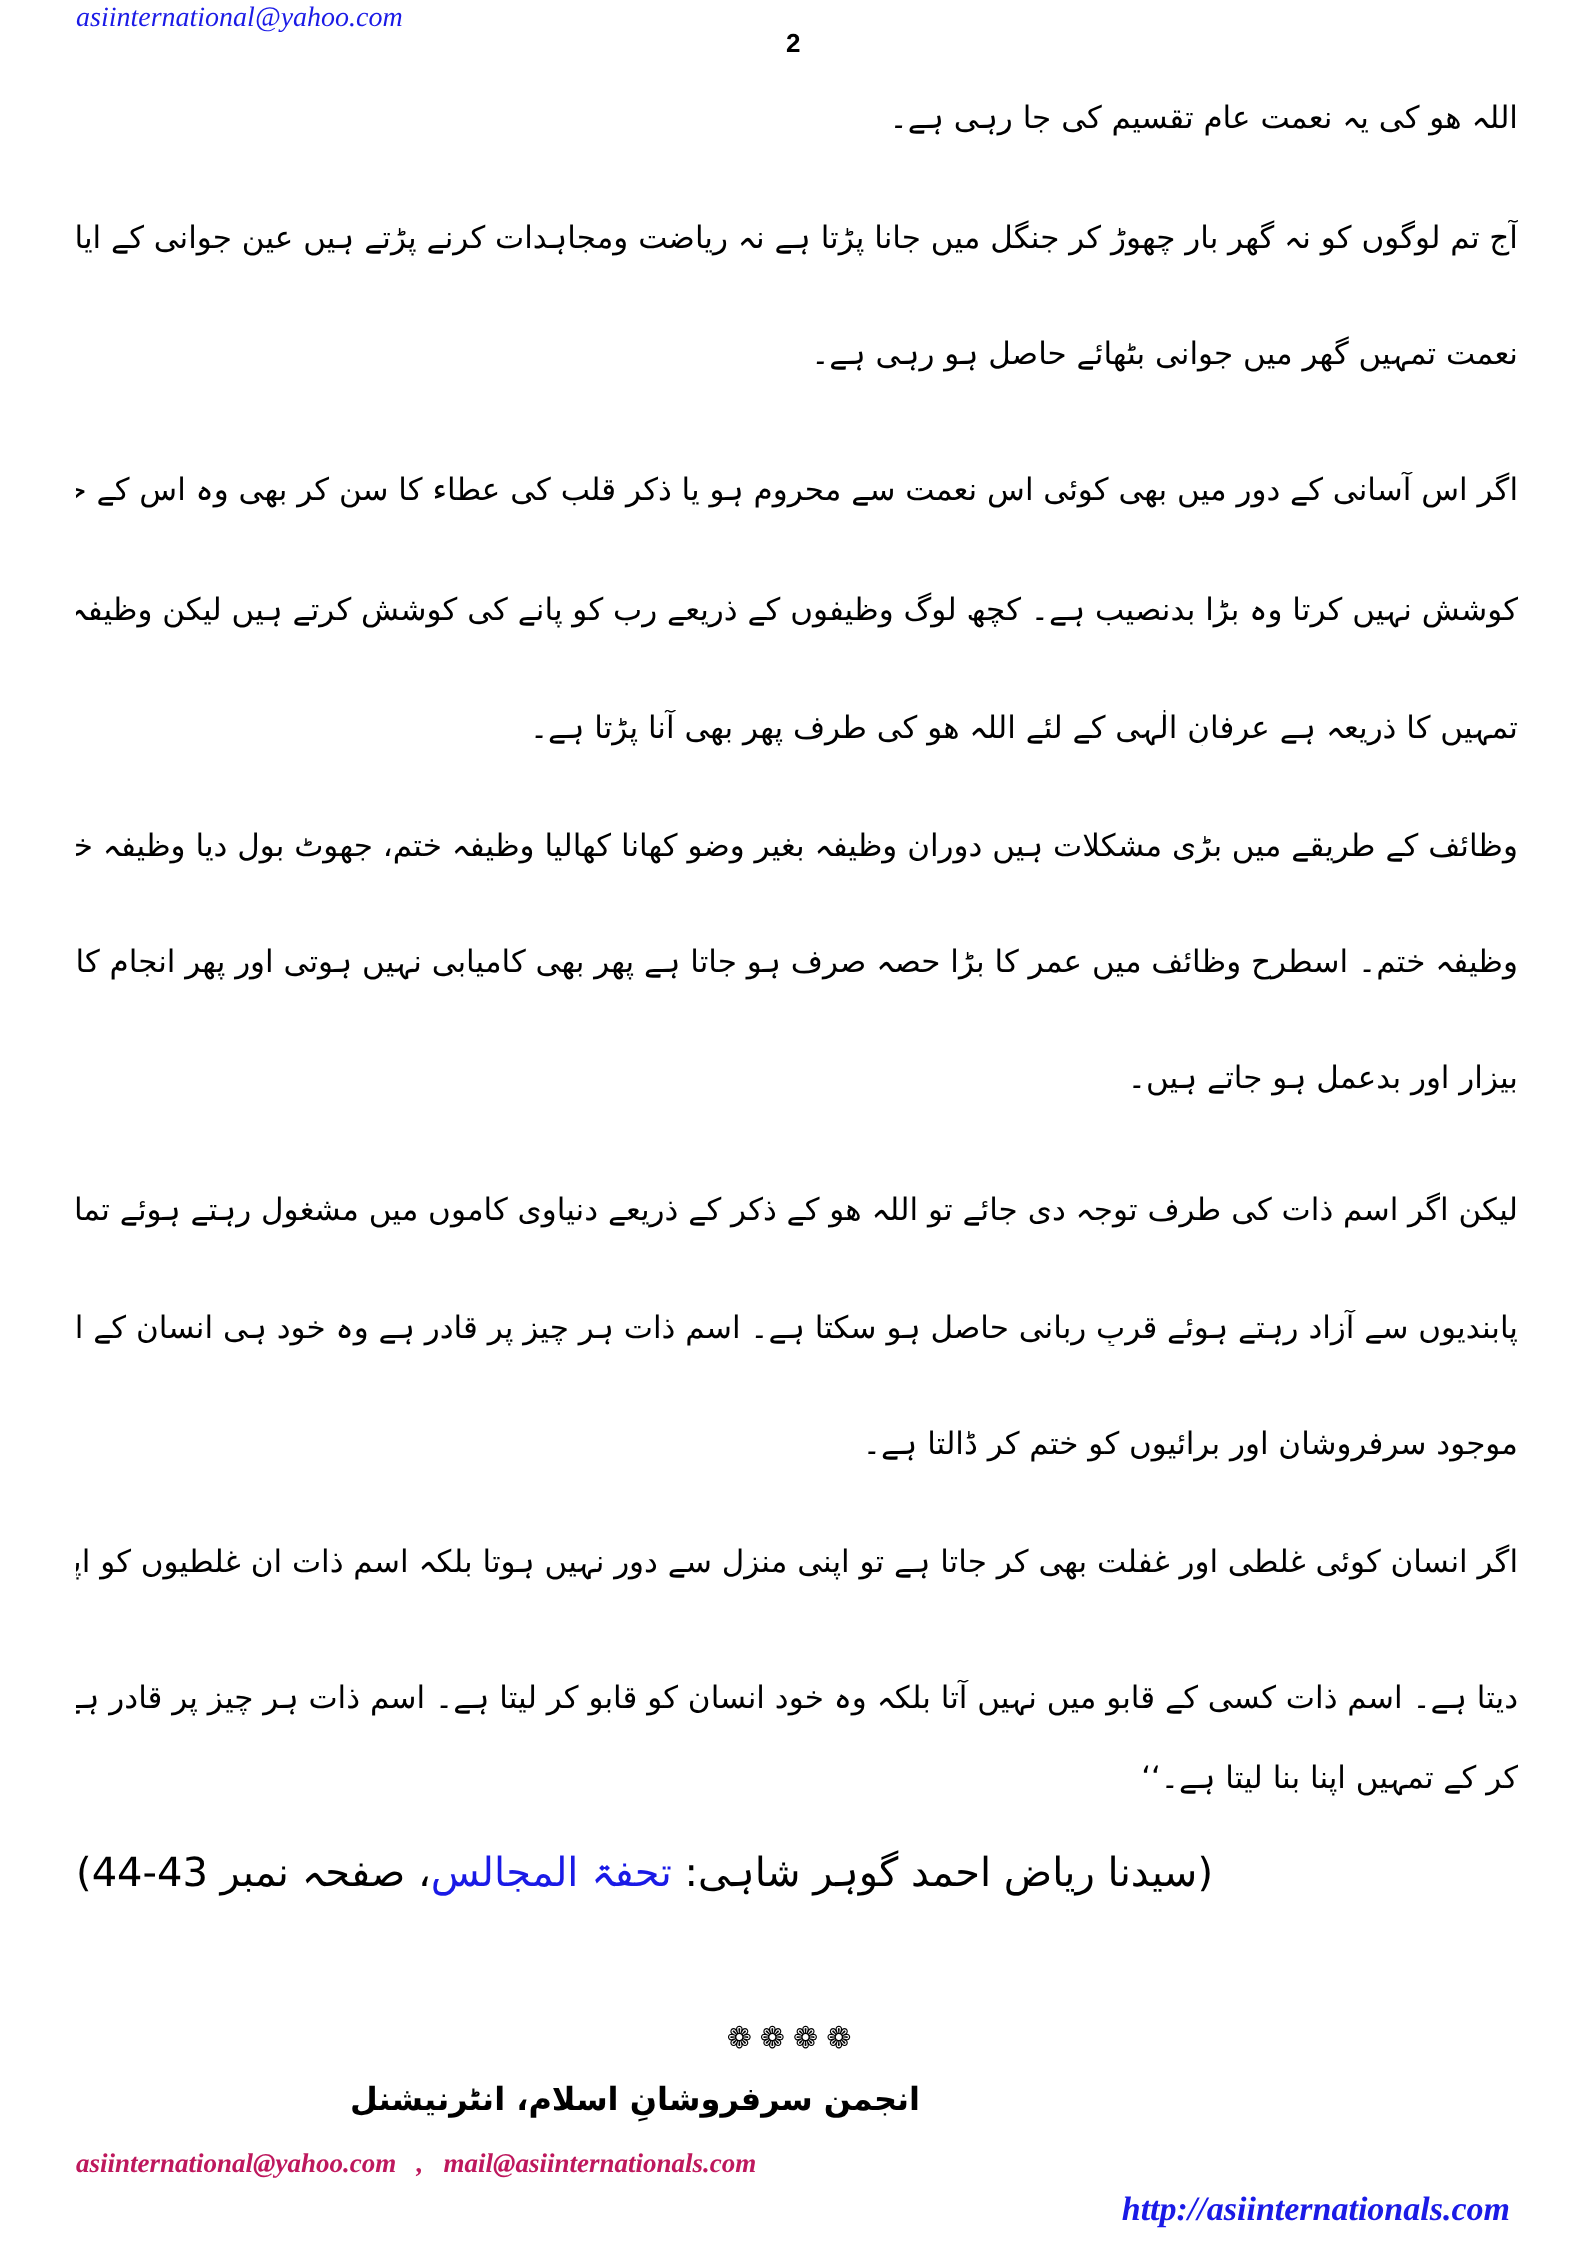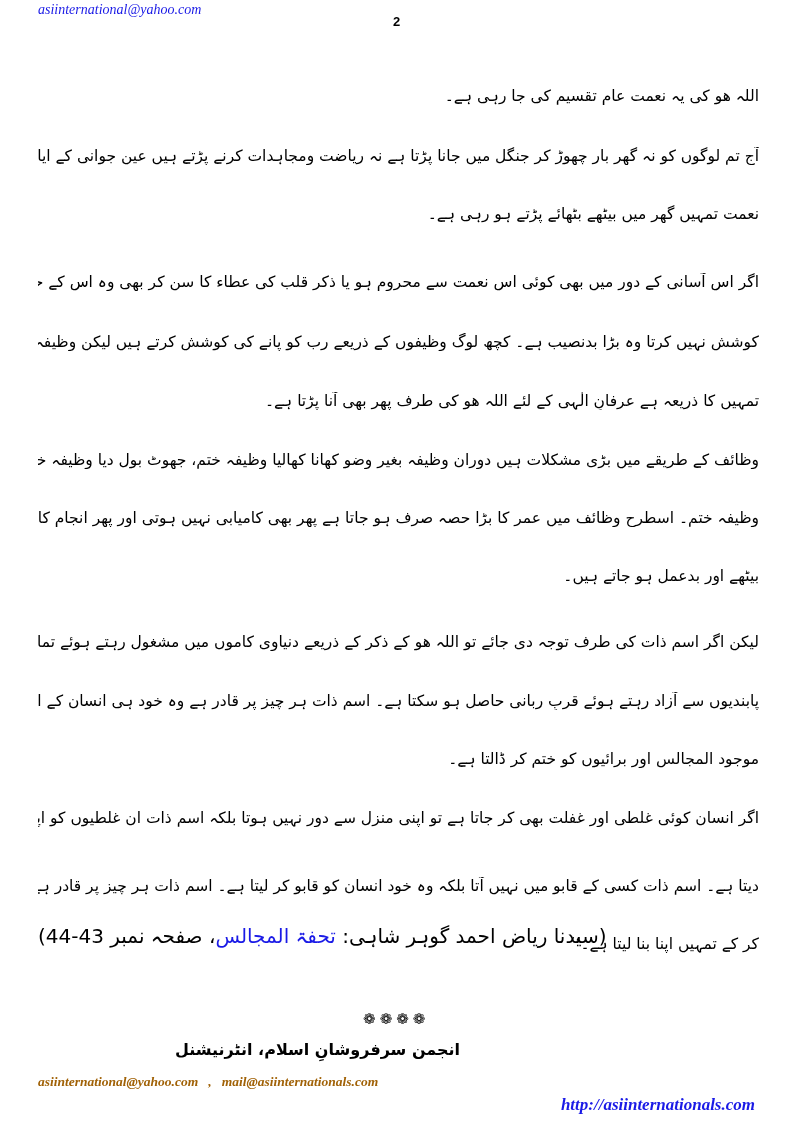--- a/index.html
+++ b/index.html
@@ -1,49 +1,49 @@
 <!DOCTYPE html>
 <html><head>
   <meta charset="utf-8">
   <style>
     html, body { margin: 0; padding: 0; background: #ffffff; }
     body { width: 793px; height: 1122px; position: relative; overflow: hidden; font-family: "DejaVu Sans", sans-serif; color: #000; }
     .hdr-email { position: absolute; left: 38px; top: 2px; font-family: "Liberation Serif", serif; font-style: italic; font-weight: normal; font-size: 14px; color: #1a1ae6; }
     .page-num { position: absolute; left: 393px; top: 14px; font-family: "Liberation Sans", sans-serif; font-weight: bold; font-size: 13px; }
-    .line { position: absolute; left: 38px; right: 34px; direction: rtl; font-family: "DejaVu Sans", sans-serif; font-size: 15.5px; white-space: nowrap; overflow: hidden; margin-top: 37px; }
+    .line { position: absolute; left: 38px; right: 34px; direction: rtl; font-family: "DejaVu Sans", sans-serif; font-size: 15.5px; white-space: nowrap; overflow: hidden; }
     .line.just { text-align: justify; text-align-last: justify; }
     .line.start { text-align: right; }
     .citation { position: absolute; left: 38px; top: 924px; direction: rtl; font-size: 20px; white-space: nowrap; }
     .citation .book { color: #1a1ae6; }
     .stars { position: absolute; left: 0; width: 793px; top: 1010px; text-align: center; font-size: 15px; letter-spacing: 4px; }
     .org { position: absolute; left: 0; width: 635px; top: 1040px; text-align: center; font-weight: bold; font-size: 16px; direction: rtl; }
-    .ftr-left { position: absolute; left: 38px; top: 1074px; font-family: "Liberation Serif", serif; font-style: italic; font-weight: bold; font-size: 13.5px; color: #a16207; white-space: pre; }
+    .ftr-left { position: absolute; left: 38px; top: 1074px; font-family: "Liberation Serif", serif; font-style: italic; font-weight: bold; font-size: 13.5px; color: #be185d; white-space: pre; }
     .ftr-right { position: absolute; right: 38px; top: 1071px; font-family: "Liberation Serif", serif; font-style: italic; font-weight: bold; font-size: 17px; color: #1a1ae6; margin-top: 24px; }
   </style>
 </head>
 <body>
 
 <div class="hdr-email">asiinternational@yahoo.com</div>
 <div class="page-num">2</div>
 
 <div class="line start" style="top:50px">اللہ ھو کی یہ نعمت عام تقسیم کی جا رہی ہے۔</div>
 <div class="line just" style="top:110px">آج تم لوگوں کو نہ گھر بار چھوڑ کر جنگل میں جانا پڑتا ہے نہ ریاضت ومجاہدات کرنے پڑتے ہیں عین جوانی کے ایام میں یہ</div>
-<div class="line start" style="top:168px">نعمت تمہیں گھر میں بیٹھے بٹھائے پڑتے ہو رہی ہے۔</div>
+<div class="line start" style="top:168px">نعمت تمہیں گھر میں جوانی بٹھائے حاصل ہو رہی ہے۔</div>
 <div class="line just" style="top:236px">اگر اس آسانی کے دور میں بھی کوئی اس نعمت سے محروم ہو یا ذکرِ قلب کی عطاء کا سن کر بھی وہ اس کے حصول کے لئے</div>
 <div class="line just" style="top:296px">کوشش نہیں کرتا وہ بڑا بدنصیب ہے۔ کچھ لوگ وظیفوں کے ذریعے رب کو پانے کی کوشش کرتے ہیں لیکن وظیفہ تو دل کو صاف</div>
 <div class="line start" style="top:355px">تمہیں کا ذریعہ ہے عرفانِ الٰہی کے لئے اللہ ھو کی طرف پھر بھی آنا پڑتا ہے۔</div>
 <div class="line just" style="top:414px">وظائف کے طریقے میں بڑی مشکلات ہیں دوران وظیفہ بغیر وضو کھانا کھالیا وظیفہ ختم، جھوٹ بول دیا وظیفہ ختم، نیند آگئی</div>
 <div class="line just" style="top:472px">وظیفہ ختم۔ اسطرح وظائف میں عمر کا بڑا حصہ صرف ہو جاتا ہے پھر بھی کامیابی نہیں ہوتی اور پھر انجام کار وظائف کرنے والے</div>
-<div class="line start" style="top:530px">بیٹھے اور بدعمل ہو جاتے ہیں۔</div>
+<div class="line start" style="top:530px">بیزار اور بدعمل ہو جاتے ہیں۔</div>
 <div class="line just" style="top:596px">لیکن اگر اسم ذات کی طرف توجہ دی جائے تو اللہ ھو کے ذکر کے ذریعے دنیاوی کاموں میں مشغول رہتے ہوئے تمام</div>
 <div class="line just" style="top:655px">پابندیوں سے آزاد رہتے ہوئے قربِ ربانی حاصل ہو سکتا ہے۔ اسمِ ذات ہر چیز پر قادر ہے وہ خود ہی انسان کے اندر</div>
-<div class="line start" style="top:713px">موجود المجالس اور برائیوں کو ختم کر ڈالتا ہے۔</div>
+<div class="line start" style="top:713px">موجود سرفروشان اور برائیوں کو ختم کر ڈالتا ہے۔</div>
 <div class="line just" style="top:772px">اگر انسان کوئی غلطی اور غفلت بھی کر جاتا ہے تو اپنی منزل سے دور نہیں ہوتا بلکہ اسمِ ذات ان غلطیوں کو اپنے نور سے ختم کر</div>
 <div class="line just" style="top:840px">دیتا ہے۔ اسمِ ذات کسی کے قابو میں نہیں آتا بلکہ وہ خود انسان کو قابو کر لیتا ہے۔ اسمِ ذات ہر چیز پر قادر ہے وہ تم پر قدرت حاصل</div>
-<div class="line start" style="top:898px">کر کے تمہیں اپنا بنا لیتا ہے۔‘‘</div>
+<div class="line start" style="top:880px">کر کے تمہیں اپنا بنا لیتا ہے۔‘‘</div>
 
 <div class="citation">
   <span>(</span><span>سیدنا ریاض احمد گوہر شاہی: </span><span class="book">تحفۃ المجالس</span><span>، صفحہ نمبر 43-44</span><span>)</span>
 </div>
 
 <div class="stars">❁❁❁❁</div>
 <div class="org">انجمن سرفروشانِ اسلام، انٹرنیشنل</div>
 <div class="ftr-left">asiinternational@yahoo.com   ,   mail@asiinternationals.com</div>
 <div class="ftr-right">http://asiinternationals.com</div>
 

